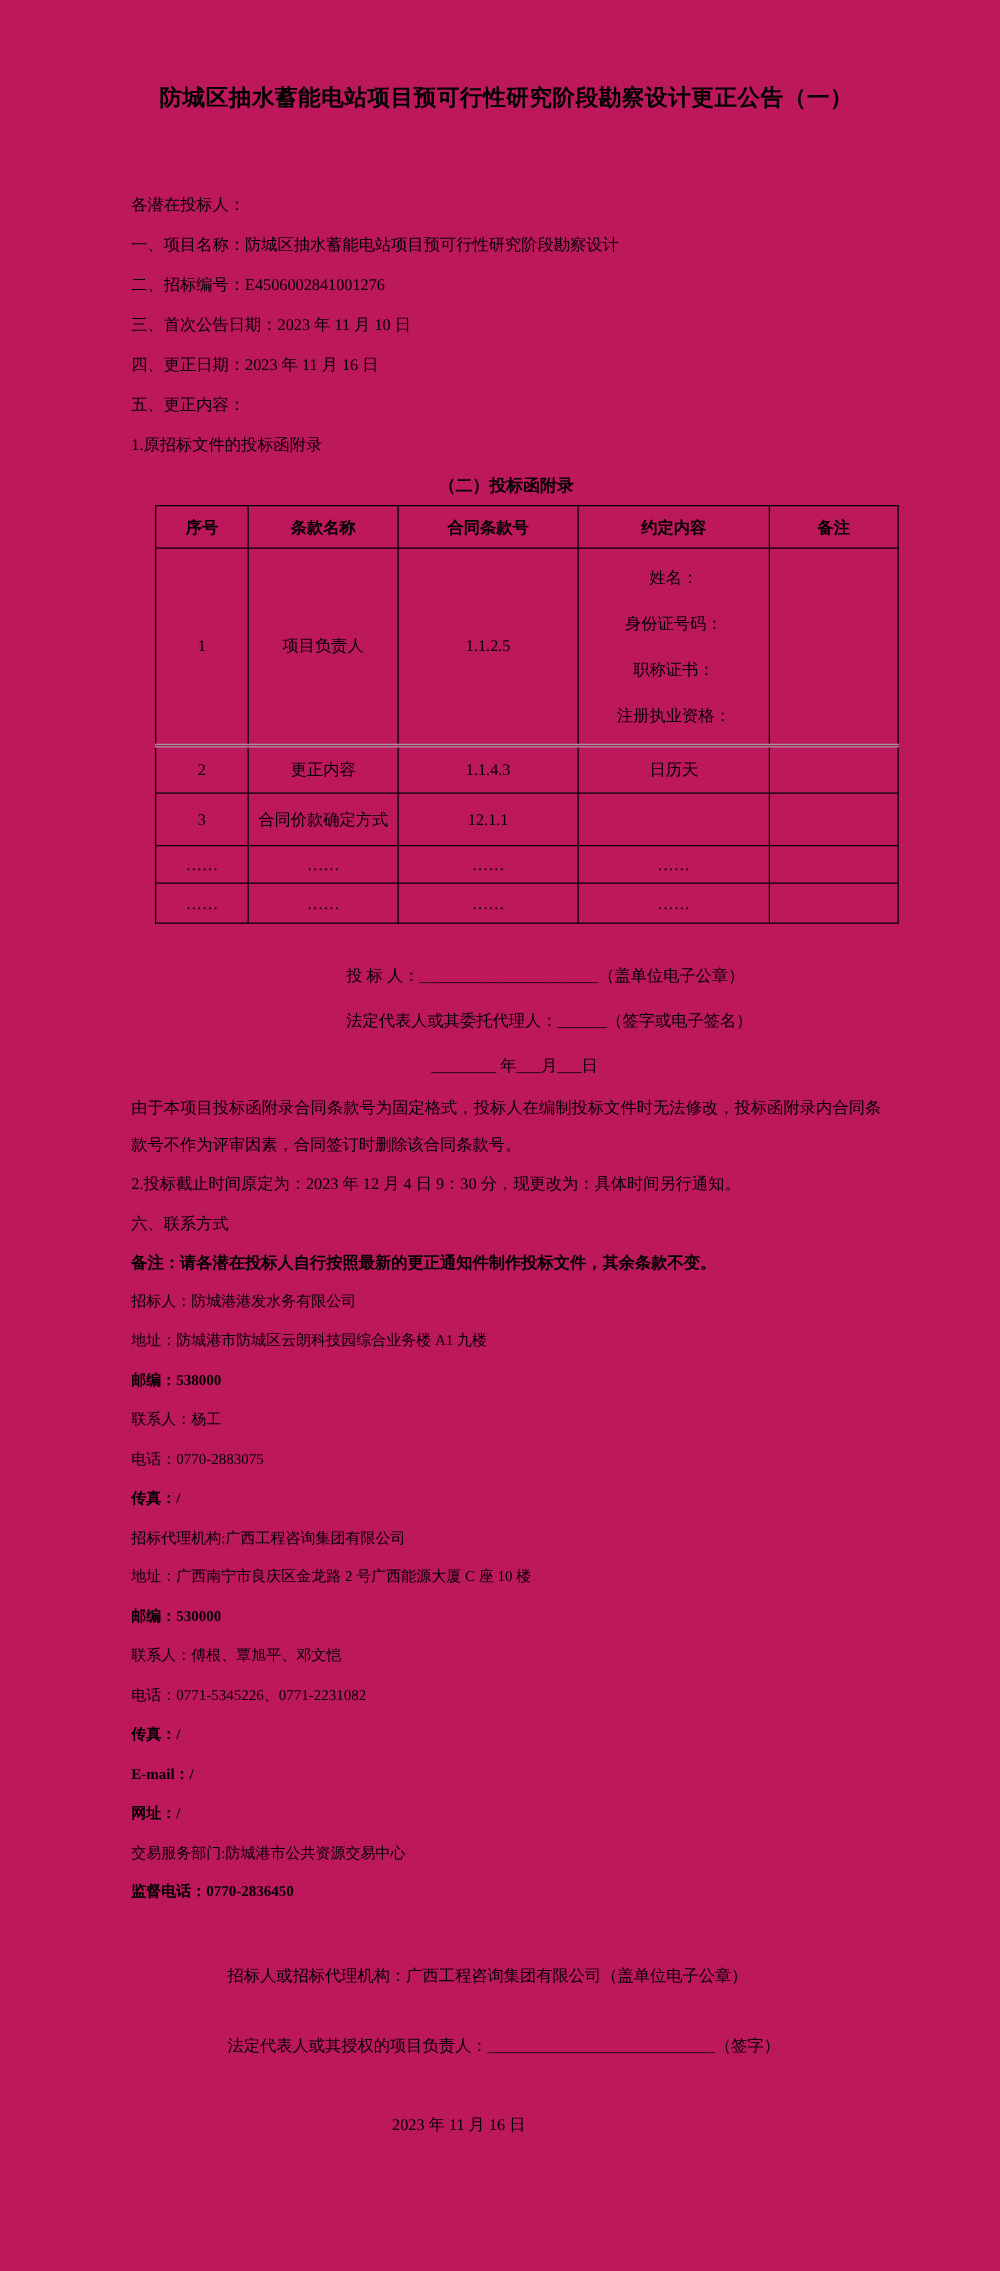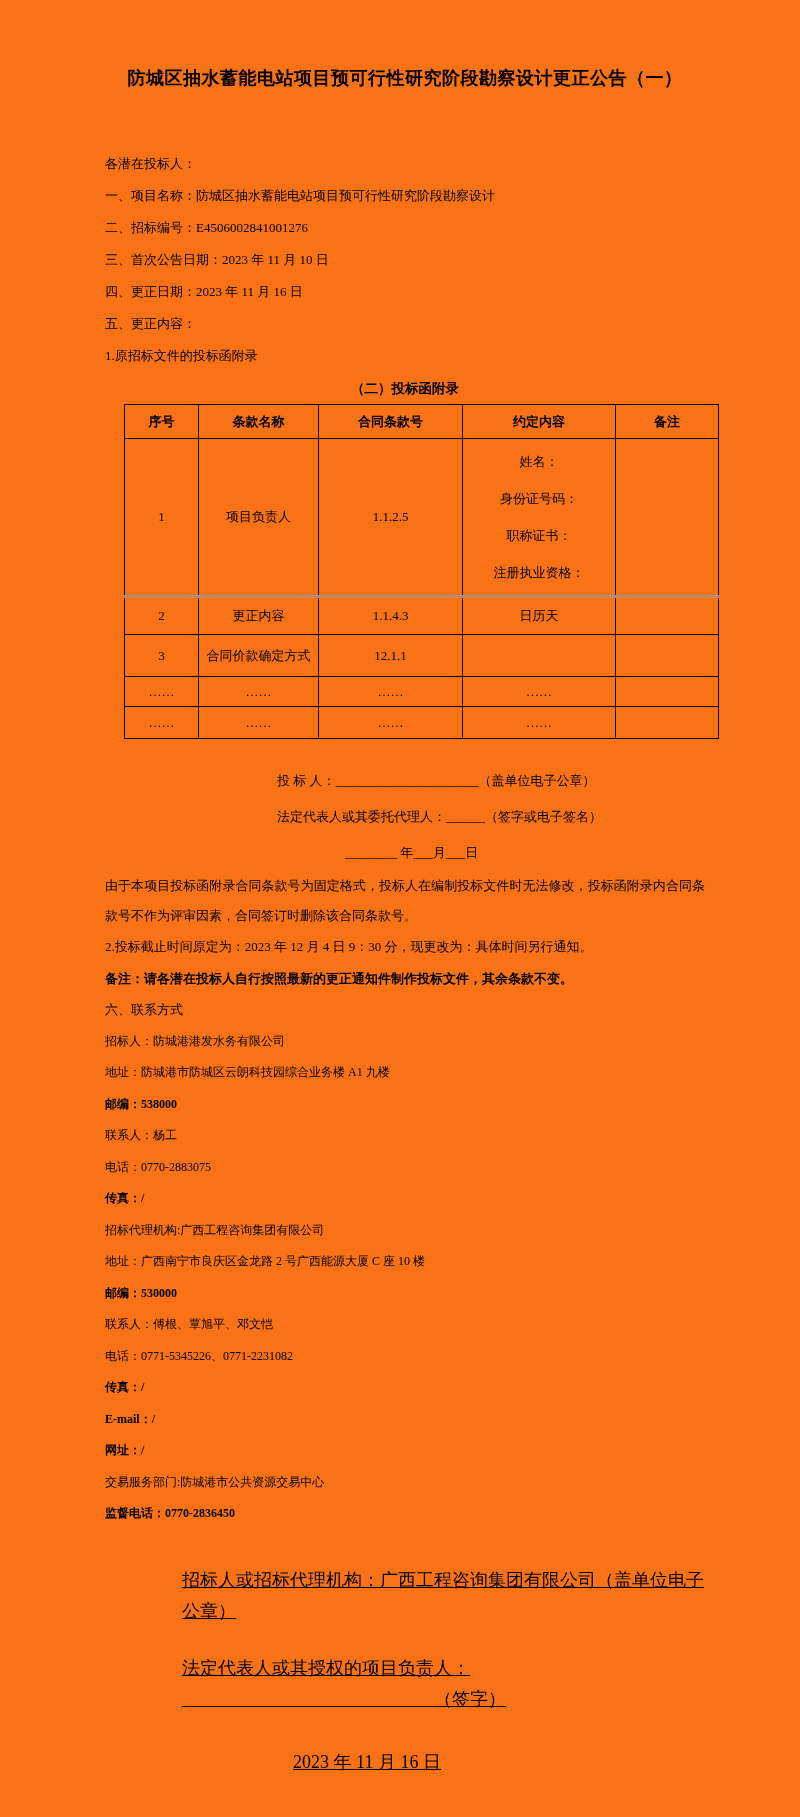--- a/index.html
+++ b/index.html
@@ -1,21 +1,21 @@
 <!DOCTYPE html>
 <html><head>
 <meta charset="utf-8">
 <style>
   html,body{margin:0;padding:0;background:#ffffff;}
   .page{
     position:relative;
     width:800px;height:1817px;
     box-sizing:border-box;
     padding:62px 95px 0 105px;
-    background:#f97316;
+    background:#be185d;
     color:#000;
     font-family:"Liberation Serif","DejaVu Serif",serif;
     overflow:hidden;
   }
   .title{
     font-size:18px;font-weight:bold;text-align:center;
     line-height:32px;margin:0 0 54px 0;letter-spacing:0.5px;
   }
   .intro p{font-size:13px;line-height:32px;margin:0;}
   .table-caption{
@@ -44,21 +44,21 @@
   td.la2{text-align:left;padding-left:26px;}
   .sig{margin:24px 0 0 172px;}
   .sig p{font-size:13px;line-height:36px;margin:0;}
   .sig p.sig-date{margin-left:68px;}
   .para{font-size:13px;line-height:31.5px;margin:0;}
   .para.justify{text-align:justify;line-height:30px;}
   .para.bold{font-weight:bold;}
   .contact p{font-size:12px;line-height:31.5px;margin:0;}
   .contact p.bold{font-weight:bold;}
   .footer{margin-top:35px;}
-  .footer p{font-size:18px;line-height:31.5px;margin:0;text-decoration:underline;}
+  .footer p{font-size:13px;line-height:31.5px;margin:0;}
   .footer .f1,.footer .f2{margin-left:77px;}
   .footer .f2{margin-top:25px;}
   .footer .doc-date{text-align:center;margin-top:31px;padding-right:76px;}
 </style>
 </head>
 <body>
 
 <div class="page">
 
   <h1 class="title">防城区抽水蓄能电站项目预可行性研究阶段勘察设计更正公告（一）</h1>
@@ -135,22 +135,22 @@
   </table>
 
   <div class="sig">
     <p>投 标 人：______________________（盖单位电子公章）</p>
     <p>法定代表人或其委托代理人：______（签字或电子签名）</p>
     <p class="sig-date">________ 年___月___日</p>
   </div>
 
   <p class="para justify">由于本项目投标函附录合同条款号为固定格式，投标人在编制投标文件时无法修改，投标函附录内合同条款号不作为评审因素，合同签订时删除该合同条款号。</p>
   <p class="para">2.投标截止时间原定为：2023 年 12 月 4 日 9：30 分，现更改为：具体时间另行通知。</p>
+  <p class="para">六、联系方式</p>
   <p class="para bold">备注：请各潜在投标人自行按照最新的更正通知件制作投标文件，其余条款不变。</p>
-  <p class="para">六、联系方式</p>
 
   <div class="contact">
     <p>招标人：防城港港发水务有限公司</p>
     <p>地址：防城港市防城区云朗科技园综合业务楼 A1 九楼</p>
     <p class="bold">邮编：538000</p>
     <p>联系人：杨工</p>
     <p>电话：0770-2883075</p>
     <p class="bold">传真：/</p>
     <p>招标代理机构:广西工程咨询集团有限公司</p>
     <p>地址：广西南宁市良庆区金龙路 2 号广西能源大厦 C 座 10 楼</p>

